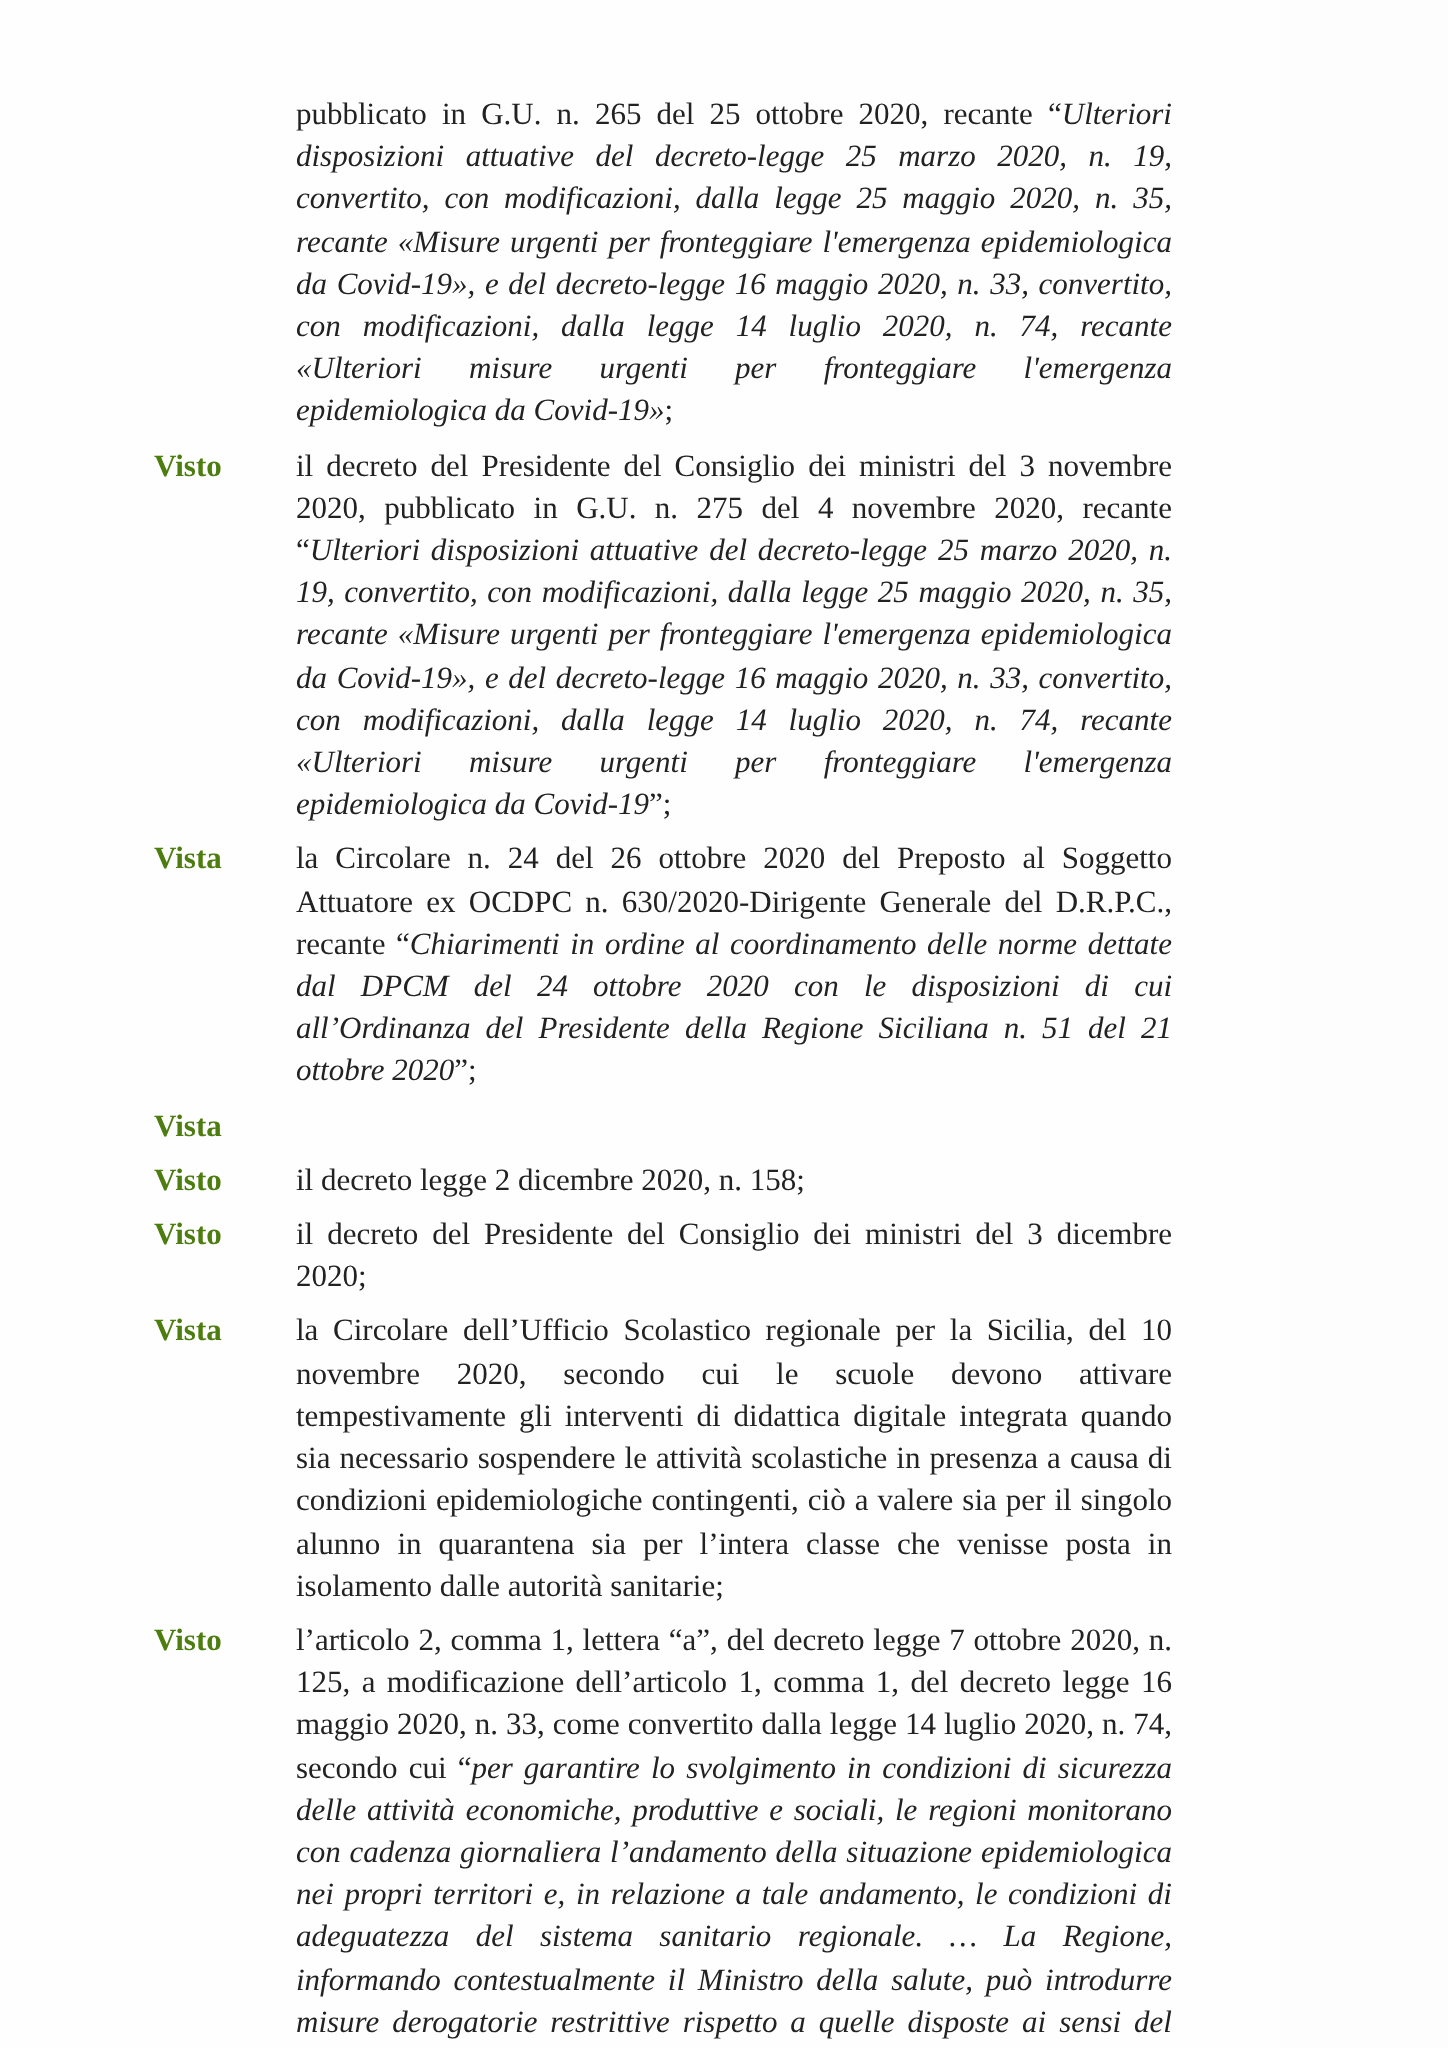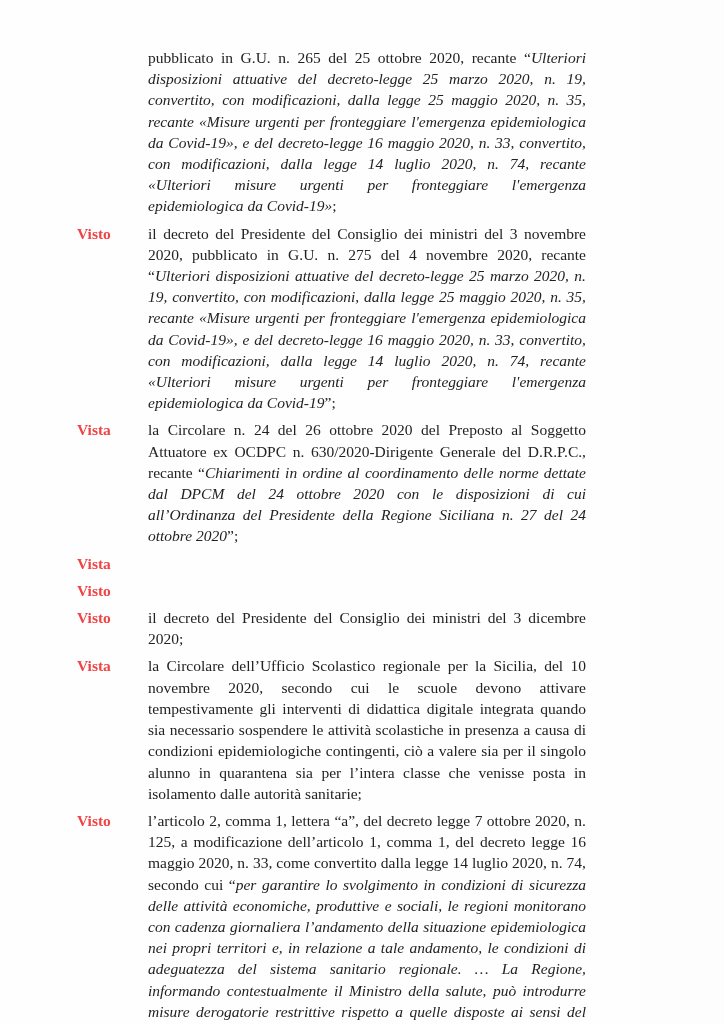--- a/index.html
+++ b/index.html
@@ -1,46 +1,47 @@
 <!DOCTYPE html>
 <html><head>
 <meta charset="utf-8">
 <style>
   html, body { margin: 0; padding: 0; background: #fdfdfd; }
   body { width: 724px; height: 1024px; overflow: hidden; position: relative; }
   .page { position: absolute; left: 0; top: 0; width: 640px; height: 1024px; background: #fefefe; }
   .content { position: absolute; left: 77px; top: 47px; width: 510px; }
   .entry { display: flex; margin-bottom: 6px; }
-  .label { width: 71px; flex: none; font-family: "Liberation Serif", serif; font-weight: bold; font-size: 15.5px; line-height: 21.2px; color: #ef4444; }
+  .label { width: 71px; flex: none; font-family: "Liberation Serif", serif; font-weight: bold; font-size: 15.5px; line-height: 21.2px; color: #4d7c0f; }
   .body { width: 438px; font-family: "Liberation Serif", serif; font-size: 15.5px; line-height: 21.2px; color: #222; text-align: justify; }
   .body i { font-style: italic; }
   .entry.first .label { visibility: hidden; }
 </style>
 </head>
 <body>
 
 <div class="page">
   <div class="content" id="content">
       <div class="entry first">
         <div class="label"></div>
         <div class="body"><span>pubblicato in G.U. n. 265 del 25 ottobre 2020, recante “</span><i>Ulteriori disposizioni attuative del decreto-legge 25 marzo 2020, n. 19, convertito, con modificazioni, dalla legge 25 maggio 2020, n. 35, recante «Misure urgenti per fronteggiare l'emergenza epidemiologica da Covid-19», e del decreto-legge 16 maggio 2020, n. 33, convertito, con modificazioni, dalla legge 14 luglio 2020, n. 74, recante «Ulteriori misure urgenti per fronteggiare l'emergenza epidemiologica da Covid-19»</i><span>;</span></div>
       </div>
       <div class="entry">
         <div class="label">Visto</div>
         <div class="body"><span>il decreto del Presidente del Consiglio dei ministri del 3 novembre 2020, pubblicato in G.U. n. 275 del 4 novembre 2020, recante “</span><i>Ulteriori disposizioni attuative del decreto-legge 25 marzo 2020, n. 19, convertito, con modificazioni, dalla legge 25 maggio 2020, n. 35, recante «Misure urgenti per fronteggiare l'emergenza epidemiologica da Covid-19», e del decreto-legge 16 maggio 2020, n. 33, convertito, con modificazioni, dalla legge 14 luglio 2020, n. 74, recante «Ulteriori misure urgenti per fronteggiare l'emergenza epidemiologica da Covid-19</i><span>”;</span></div>
       </div>
       <div class="entry">
         <div class="label">Vista</div>
-        <div class="body"><span>la Circolare n. 24 del 26 ottobre 2020 del Preposto al Soggetto Attuatore ex OCDPC n. 630/2020-Dirigente Generale del D.R.P.C., recante “</span><i>Chiarimenti in ordine al coordinamento delle norme dettate dal DPCM del 24 ottobre 2020 con le disposizioni di cui all’Ordinanza del Presidente della Regione Siciliana n. 27 del 24 ottobre 2020</i><span>”;</span></div>
+        <div class="body"><span>la Circolare n. 24 del 26 ottobre 2020 del Preposto al Soggetto Attuatore ex OCDPC n. 630/2020-Dirigente Generale del D.R.P.C., recante “</span><i>Chiarimenti in ordine al coordinamento delle norme dettate dal DPCM del 24 ottobre 2020 con le disposizioni di cui all’Ordinanza del Presidente della Regione Siciliana n. 51 del 21 ottobre 2020</i><span>”;</span></div>
       </div>
       <div class="entry">
         <div class="label">Vista</div>
       </div>
       <div class="entry">
         <div class="label">Visto</div>
+        <div class="body"><span>il decreto legge 2 dicembre 2020, n. 158;</span></div>
       </div>
       <div class="entry">
         <div class="label">Visto</div>
         <div class="body"><span>il decreto del Presidente del Consiglio dei ministri del 3 dicembre 2020;</span></div>
       </div>
       <div class="entry">
         <div class="label">Vista</div>
         <div class="body"><span>la Circolare dell’Ufficio Scolastico regionale per la Sicilia, del 10 novembre 2020, secondo cui le scuole devono attivare tempestivamente gli interventi di didattica digitale integrata quando sia necessario sospendere le attività scolastiche in presenza a causa di condizioni epidemiologiche contingenti, ciò a valere sia per il singolo alunno in quarantena sia per l’intera classe che venisse posta in isolamento dalle autorità sanitarie;</span></div>
       </div>
       <div class="entry">

